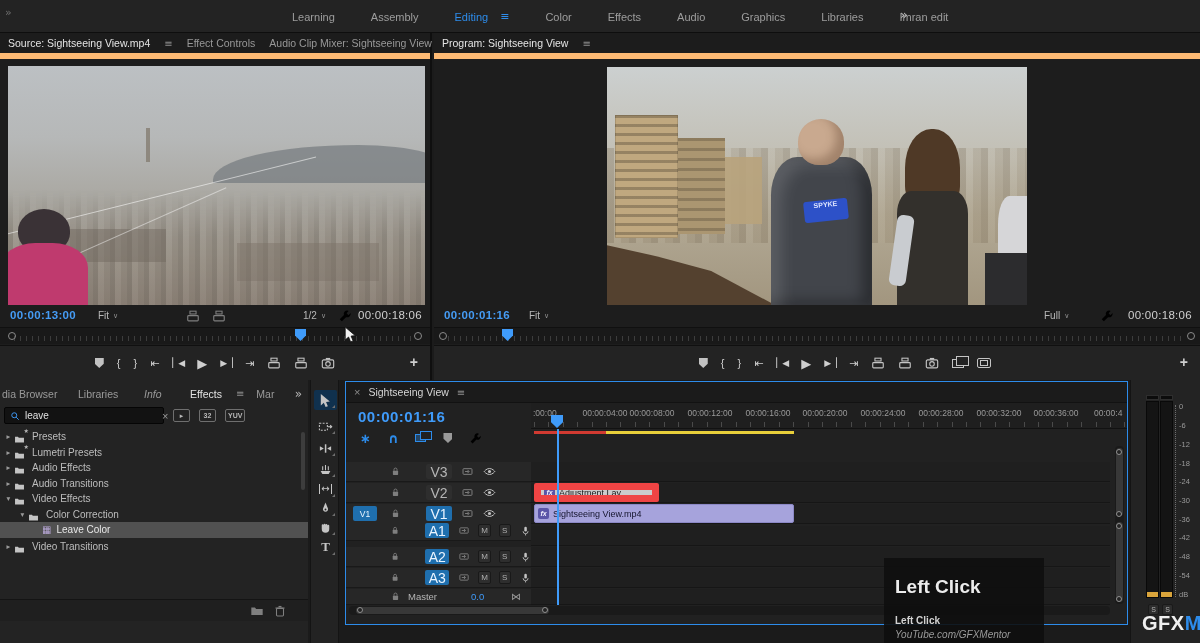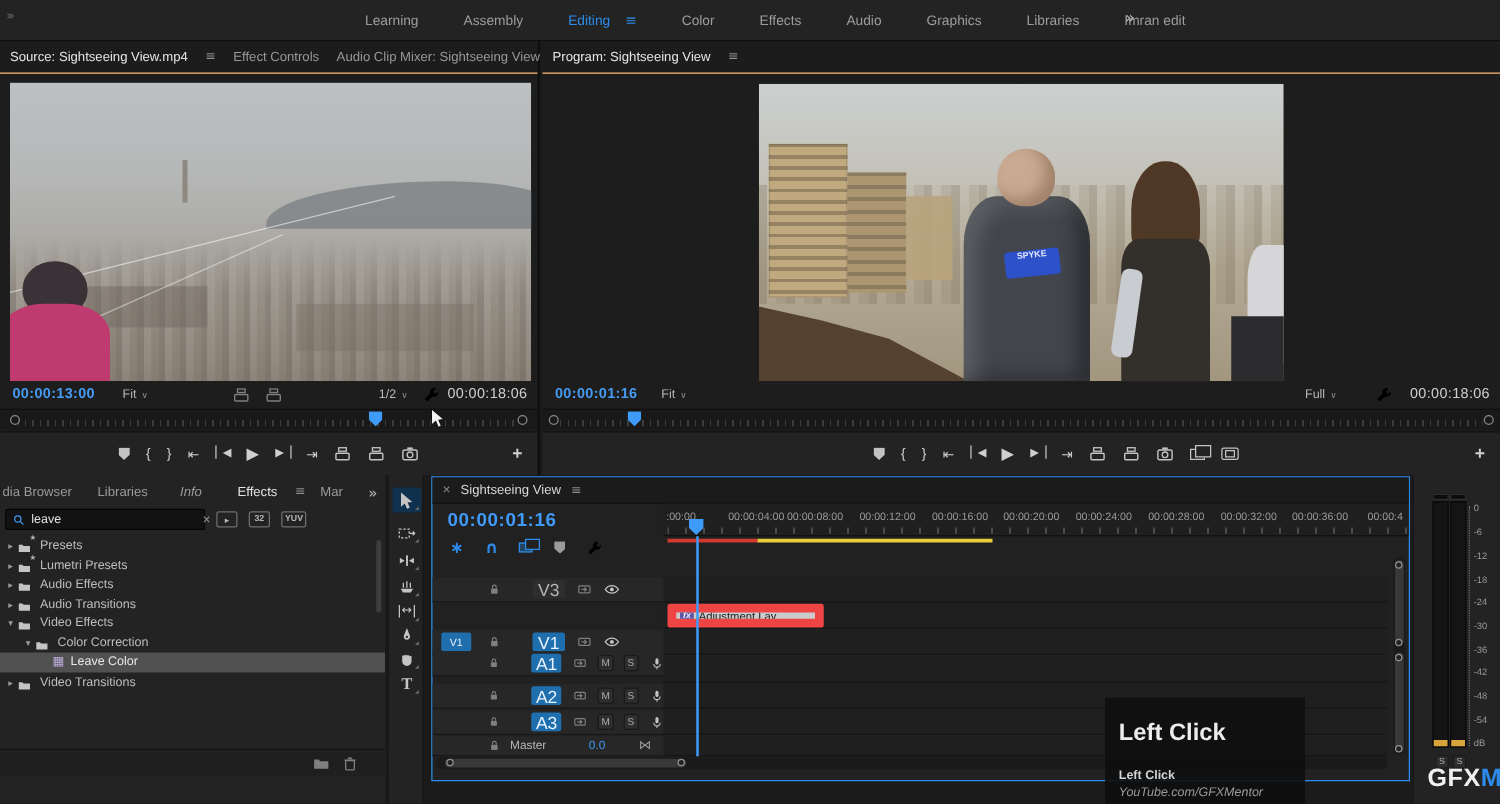--- a/index.html
+++ b/index.html
@@ -17,21 +17,21 @@
   .ws-tab.active { color:#2d8ceb; }
   .ws-menu { color:#2d8ceb; font-size:11px; margin-left:-24px; }
   #ws-overflow { position:absolute; left:900px; top:7px; color:#b9b9b9; font-size:13px; }
   #ws-corner { position:absolute; left:5px; top:6px; color:#6f6f6f; font-size:11px; }
 
   
   .panel { position:absolute; background:#1d1d1d; }
   #source-panel { left:0; top:33px; width:432px; height:347px; border-right:2px solid #0f0f0f; }
   #program-panel { left:434px; top:33px; width:766px; height:347px; }
   .ptab-row { position:absolute; left:0; top:0; right:0; height:26px; background:#1c1c1c;
-              display:flex; align-items:center; gap:14px; padding:0 8px; border-bottom:1px solid #fdba74; }
+              display:flex; align-items:center; gap:14px; padding:0 8px; border-bottom:6px solid #fdba74; }
   .ptab { font-size:10.5px; color:#989898; white-space:nowrap; }
   .ptab.active { color:#e4e4e4; box-shadow:0 9px 0 -8px #cfcfcf; padding-bottom:3px; margin-bottom:-3px; }
   .pmenu { color:#8e8e8e; font-size:10px; }
   .poverflow { margin-left:auto; color:#b5b5b5; font-size:12px; }
 
   .video-frame { position:absolute; overflow:hidden; background:#0a0a0a; }
   
   .src-sky { position:absolute; inset:0;
     background:linear-gradient(180deg,#bcc0c3 0%,#b6b8b8 30%,#aaa8a2 55%,#9d968c 78%,#8e8379 100%); }
   .src-hill { position:absolute; right:-30px; top:33%; width:58%; height:16%; background:#787d82; opacity:.75;
@@ -626,20 +626,32 @@
           <use href="#i-lock"></use>
         </svg>
       <span class="tname">V3</span>
       <svg class="ic dim hdr-ic" style="width:13px;height:13px;">
           <use href="#i-sync"></use>
         </svg>
       <svg class="ic hdr-ic" style="width:13px;height:13px;">
           <use href="#i-eye"></use>
         </svg>
     </div>
+    <div class="trow-h" style="top:101px;">
+      <svg class="ic dim lock" style="width:11px;height:11px;">
+          <use href="#i-lock"></use>
+        </svg>
+      <span class="tname">V2</span>
+      <svg class="ic dim hdr-ic" style="width:13px;height:13px;">
+          <use href="#i-sync"></use>
+        </svg>
+      <svg class="ic hdr-ic" style="width:13px;height:13px;">
+          <use href="#i-eye"></use>
+        </svg>
+    </div>
     <div class="trow-h" style="top:122px;">
       <span class="src-patch">V1</span>
       <svg class="ic dim lock" style="width:11px;height:11px;">
           <use href="#i-lock"></use>
         </svg>
       <span class="tname blue">V1</span>
       <svg class="ic dim hdr-ic" style="width:13px;height:13px;">
           <use href="#i-sync"></use>
         </svg>
       <svg class="ic hdr-ic" style="width:13px;height:13px;">
@@ -701,20 +713,24 @@
     <div class="trow-c" style="top:101px;"></div>
     <div class="trow-c" style="top:122px;"></div>
     <div class="trow-c" style="top:144px;"></div>
     <div class="trow-c" style="top:165px;"></div>
     <div class="trow-c" style="top:186px;"></div>
     <div class="trow-c" style="top:207px; height:16px;"></div>
 
     <div class="clip" id="clip-adj">
       <span class="clip-fx">fx</span>
       <span class="clip-label">Adjustment Lay</span>
+    </div>
+    <div class="clip" id="clip-main">
+      <span class="clip-fx">fx</span>
+      <span class="clip-label">Sightseeing View.mp4</span>
     </div>
 
     <div id="playhead-caret"></div>
     <div id="playhead-line"></div>
 
     <div id="vscroll">
       <div class="vthumb" style="top:2px; height:68px;"></div>
       <div class="vthumb" style="top:76px; height:80px;"></div>
       <span class="ring" style="top:3px;"></span>
       <span class="ring" style="top:65px;"></span>

